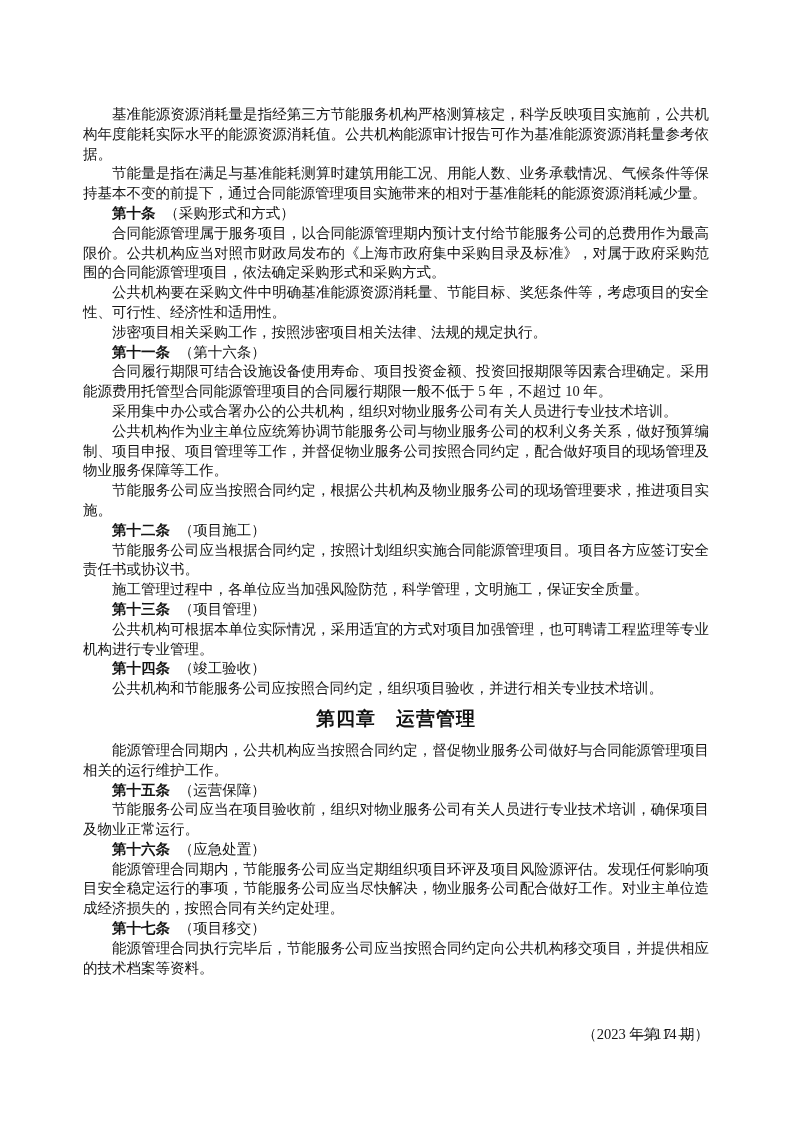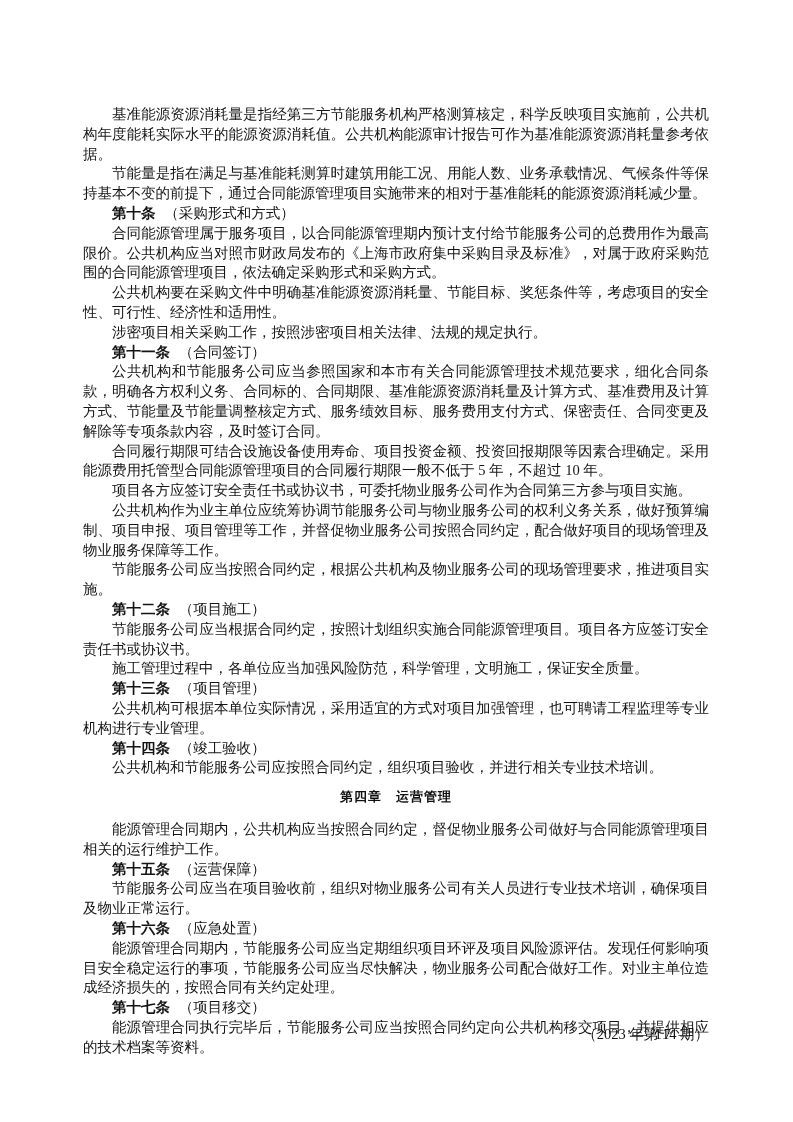--- a/index.html
+++ b/index.html
@@ -35,25 +35,25 @@
     font-family: "Liberation Sans", "DejaVu Sans", sans-serif;
   }
   .art-title {
     margin-left: 0.6em;
   }
   .chapter {
     margin: 7px 0 9px 0;
     padding: 0;
     text-indent: 0;
     text-align: center;
-    font-size: 13px;
+    font-size: 19px;
     line-height: 26px;
     font-weight: bold;
     letter-spacing: 1px;
-    font-family: Liberation Mono, monospace;
+    font-family: Liberation Serif, serif;
     color: #111111;
   }
   .doc-footer {
     position: absolute;
     left: 83px; top: 1024px;
     width: 626px;
     height: 22px;
     font-size: 14.5px;
     line-height: 20px;
   }
@@ -73,24 +73,23 @@
 <body>
 
 <div class="page">
   <main class="doc-body">
       <p class="para">基准能源资源消耗量是指经第三方节能服务机构严格测算核定，科学反映项目实施前，公共机构年度能耗实际水平的能源资源消耗值。公共机构能源审计报告可作为基准能源资源消耗量参考依据。</p>
       <p class="para">节能量是指在满足与基准能耗测算时建筑用能工况、用能人数、业务承载情况、气候条件等保持基本不变的前提下，通过合同能源管理项目实施带来的相对于基准能耗的能源资源消耗减少量。</p>
       <p class="para"><span class="art-num">第十条</span><span class="art-title">（采购形式和方式）</span></p>
       <p class="para">合同能源管理属于服务项目，以合同能源管理期内预计支付给节能服务公司的总费用作为最高限价。公共机构应当对照市财政局发布的《上海市政府集中采购目录及标准》，对属于政府采购范围的合同能源管理项目，依法确定采购形式和采购方式。</p>
       <p class="para">公共机构要在采购文件中明确基准能源资源消耗量、节能目标、奖惩条件等，考虑项目的安全性、可行性、经济性和适用性。</p>
       <p class="para">涉密项目相关采购工作，按照涉密项目相关法律、法规的规定执行。</p>
-      <p class="para"><span class="art-num">第十一条</span><span class="art-title">（合同签订）</span></p>
-      <p class="para">公共机构和节能服务公司应当参照国家和本市有关合同能源管理技术规范要求，细化合同条款，明确各方权利义务、合同标的、合同期限、基准能源资源消耗量及计算方式、基准费用及计算方式、节能量及节能量调整核定方式、服务绩效目标、服务费用支付方式、保密责任、合同变更及解除等专项条款内容，及时签订合同。</p>
+      <p class="para"><span class="art-num">第十一条</span><span class="art-title">（第十六条）</span></p>
       <p class="para">合同履行期限可结合设施设备使用寿命、项目投资金额、投资回报期限等因素合理确定。采用能源费用托管型合同能源管理项目的合同履行期限一般不低于 5 年，不超过 10 年。</p>
-      <p class="para">项目各方应签订安全责任书或协议书，可委托物业服务公司作为合同第三方参与项目实施。</p>
+      <p class="para">采用集中办公或合署办公的公共机构，组织对物业服务公司有关人员进行专业技术培训。</p>
       <p class="para">公共机构作为业主单位应统筹协调节能服务公司与物业服务公司的权利义务关系，做好预算编制、项目申报、项目管理等工作，并督促物业服务公司按照合同约定，配合做好项目的现场管理及物业服务保障等工作。</p>
       <p class="para">节能服务公司应当按照合同约定，根据公共机构及物业服务公司的现场管理要求，推进项目实施。</p>
       <p class="para"><span class="art-num">第十二条</span><span class="art-title">（项目施工）</span></p>
       <p class="para">节能服务公司应当根据合同约定，按照计划组织实施合同能源管理项目。项目各方应签订安全责任书或协议书。</p>
       <p class="para">施工管理过程中，各单位应当加强风险防范，科学管理，文明施工，保证安全质量。</p>
       <p class="para"><span class="art-num">第十三条</span><span class="art-title">（项目管理）</span></p>
       <p class="para">公共机构可根据本单位实际情况，采用适宜的方式对项目加强管理，也可聘请工程监理等专业机构进行专业管理。</p>
       <p class="para"><span class="art-num">第十四条</span><span class="art-title">（竣工验收）</span></p>
       <p class="para">公共机构和节能服务公司应按照合同约定，组织项目验收，并进行相关专业技术培训。</p>
       <h2 class="chapter">第四章　运营管理</h2>

